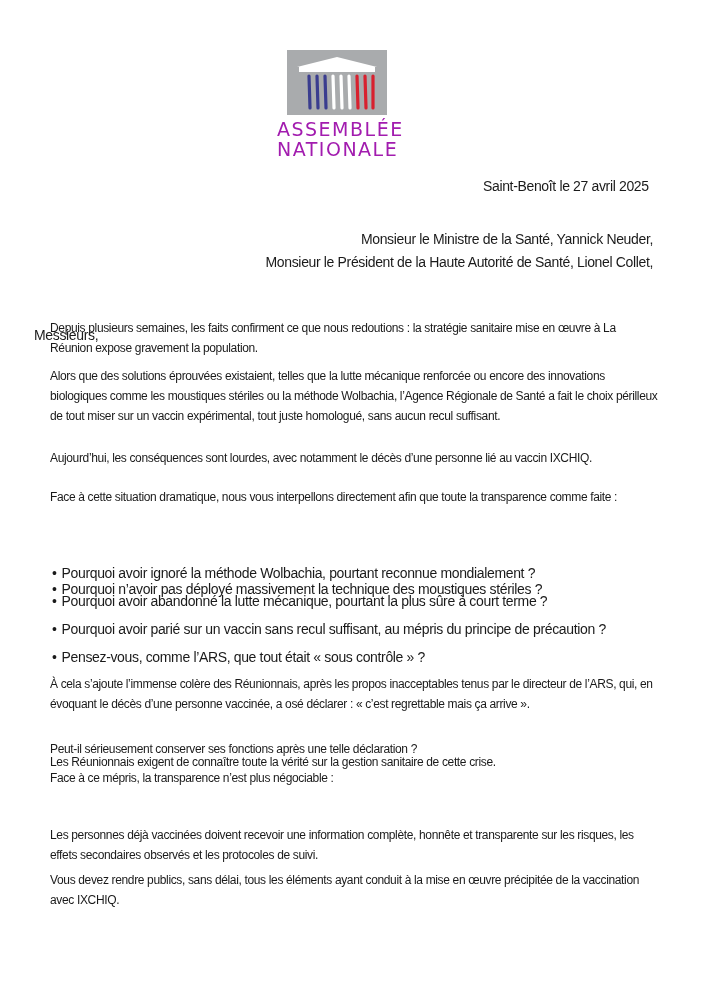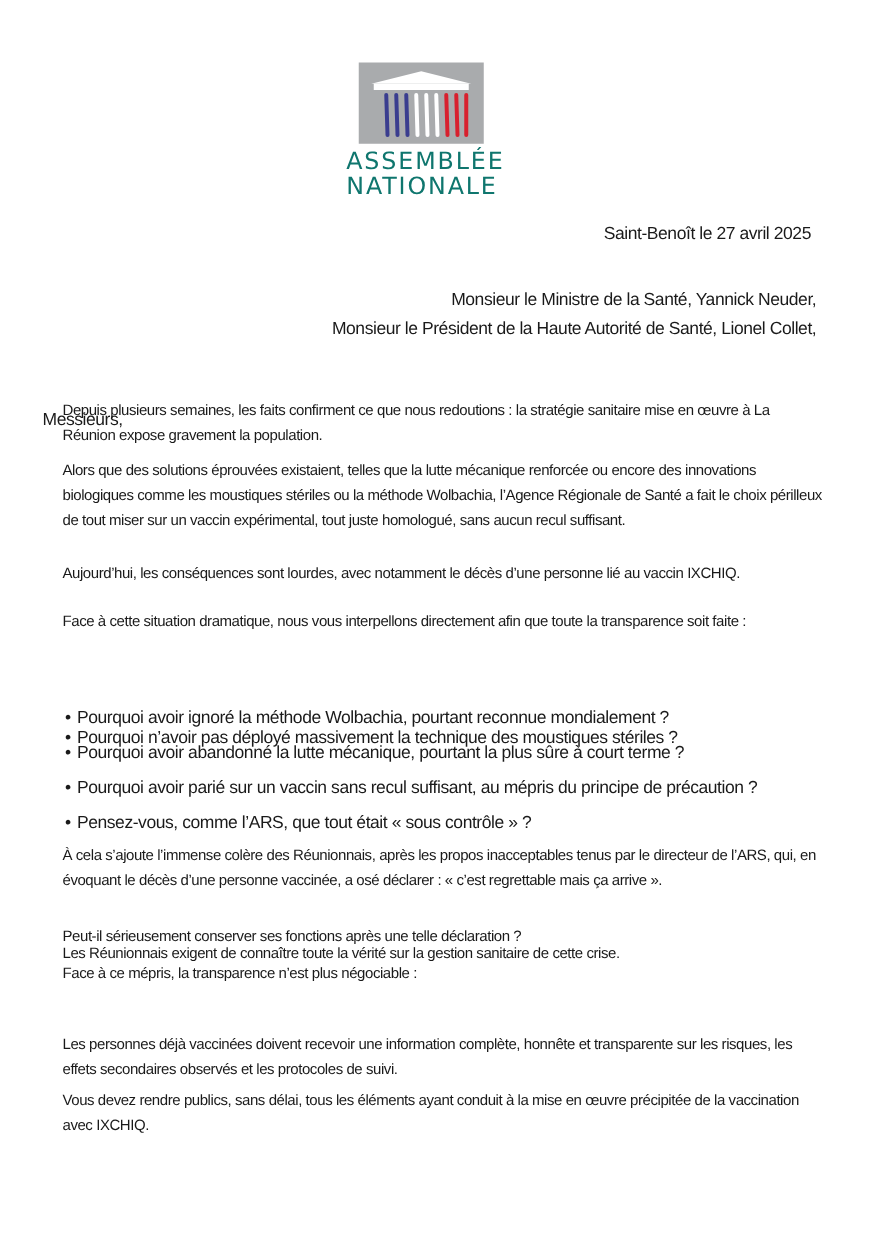--- a/index.html
+++ b/index.html
@@ -11,21 +11,21 @@
   .logo {
     position: absolute; left: 277px; top: 50px; width: 120px; height: 110px;
   }
   .logo-box {
     position: absolute; left: 10px; top: 0; width: 100px; height: 65px;
     background: #a9abad;
   }
   .logo svg { position: absolute; left: 10px; top: 0; }
   .logo-text {
     position: absolute; left: 0; width: 120px; text-align: center;
-    color: #0f766e; font-size: 19px; letter-spacing: 1.5px;
+    color: #a21caf; font-size: 19px; letter-spacing: 1.5px;
     font-family: "DejaVu Sans", sans-serif; line-height: 20px;
   }
   .lt1 { top: 69px; }
   .lt2 { top: 89px; }
 
   .text {
     position: absolute; font-size: 14px; line-height: 20px;
     letter-spacing: -0.35px; white-space: nowrap;
   }
   .para {
@@ -73,21 +73,21 @@
 <div class="para" style="top:318px;">
     <p>Depuis plusieurs semaines, les faits confirment ce que nous redoutions : la stratégie sanitaire mise en œuvre à La Réunion expose gravement la population.</p>
   </div>
 <div class="para" style="top:366px;">
     <p>Alors que des solutions éprouvées existaient, telles que la lutte mécanique renforcée ou encore des innovations biologiques comme les moustiques stériles ou la méthode Wolbachia, l’Agence Régionale de Santé a fait le choix périlleux de tout miser sur un vaccin expérimental, tout juste homologué, sans aucun recul suffisant.</p>
   </div>
 <div class="para" style="top:448px;">
     <p>Aujourd’hui, les conséquences sont lourdes, avec notamment le décès d’une personne lié au vaccin IXCHIQ.</p>
   </div>
 <div class="para" style="top:487px;">
-    <p>Face à cette situation dramatique, nous vous interpellons directement afin que toute la transparence soit faite :</p>
+    <p>Face à cette situation dramatique, nous vous interpellons directement afin que toute la transparence comme faite :</p>
   </div>
 
 <div class="bullet" style="top:535px;margin-top:44px;"><span class="dot">•</span><span>Pourquoi n’avoir pas déployé massivement la technique des moustiques stériles ?</span></div>
 <div class="bullet" style="top:563px;"><span class="dot">•</span><span>Pourquoi avoir ignoré la méthode Wolbachia, pourtant reconnue mondialement ?</span></div>
 <div class="bullet" style="top:591px;"><span class="dot">•</span><span>Pourquoi avoir abandonné la lutte mécanique, pourtant la plus sûre à court terme ?</span></div>
 <div class="bullet" style="top:619px;"><span class="dot">•</span><span>Pourquoi avoir parié sur un vaccin sans recul suffisant, au mépris du principe de précaution ?</span></div>
 <div class="bullet" style="top:647px;"><span class="dot">•</span><span>Pensez-vous, comme l’ARS, que tout était « sous contrôle » ?</span></div>
 
 <div class="para" style="top:674px;">
     <p>À cela s’ajoute l’immense colère des Réunionnais, après les propos inacceptables tenus par le directeur de l’ARS, qui, en évoquant le décès d’une personne vaccinée, a osé déclarer : « c’est regrettable mais ça arrive ».</p>

